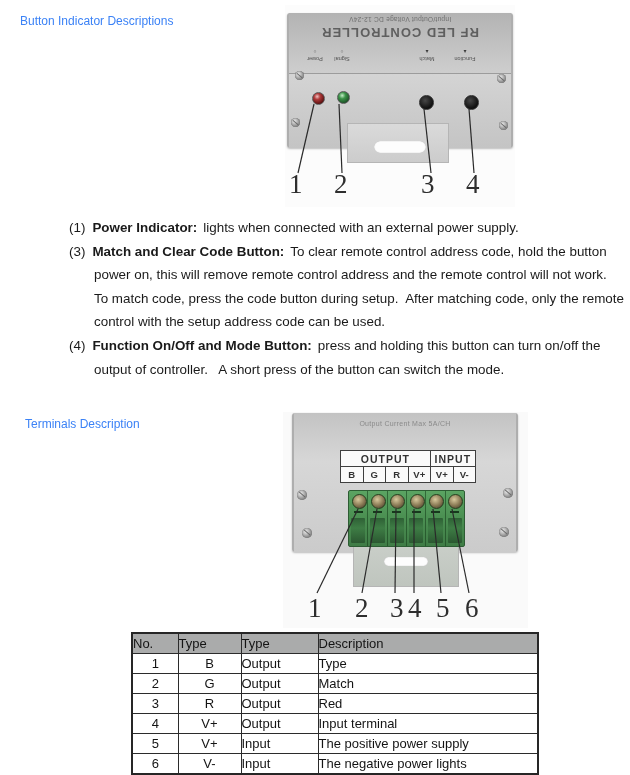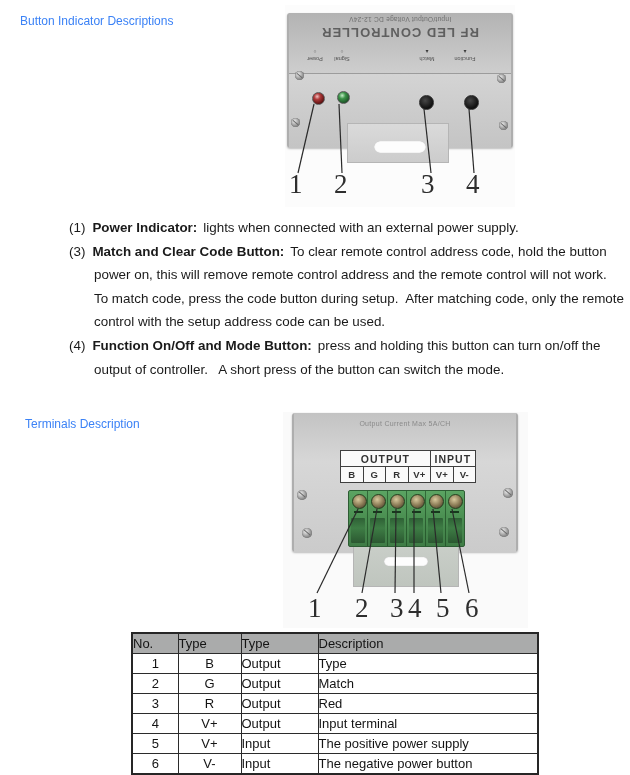--- a/index.html
+++ b/index.html
@@ -289,16 +289,16 @@
     <tr>
       <td class="cellC">5</td>
       <td class="cellC">V+</td>
       <td>Input</td>
       <td>The positive power supply</td>
     </tr>
     <tr>
       <td class="cellC">6</td>
       <td class="cellC">V-</td>
       <td>Input</td>
-      <td>The negative power button</td>
+      <td>The negative power lights</td>
     </tr>
   </tbody>
 </table>
 
 </body></html>

